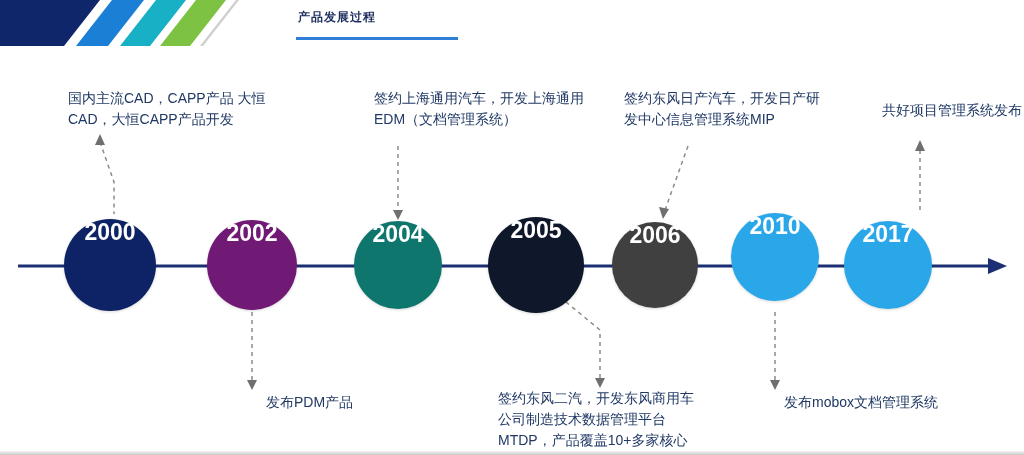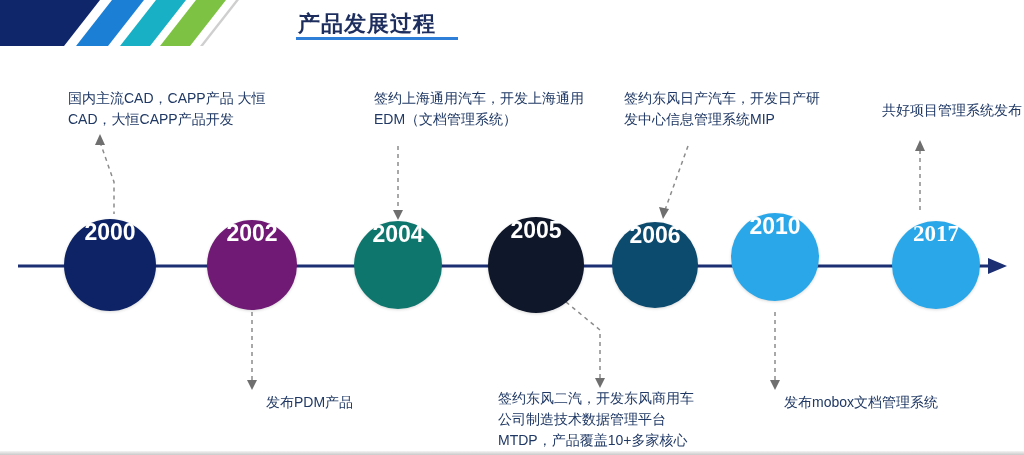--- a/index.html
+++ b/index.html
@@ -2,21 +2,21 @@
 <html><head>
 <meta charset="utf-8">
 <style>
   html,body{margin:0;padding:0;background:#ffffff;}
   .stage{
     position:relative;width:1024px;height:455px;background:#ffffff;
     font-family:"Liberation Sans","DejaVu Sans",sans-serif;overflow:hidden;
   }
   .hdr-decor{position:absolute;left:0;top:0;}
   .page-title{
-    position:absolute;left:298px;top:9px;font-size:22px;font-weight:bold;
+    position:absolute;left:298px;top:9px;font-size:12px;font-weight:bold;
     color:#1c2d5e;letter-spacing:1px;text-align:right;
   }
   .title-underline{position:absolute;left:296px;top:37px;width:162px;height:3px;}
   .overlay{position:absolute;left:0;top:0;width:1024px;height:455px;}
   .dash{stroke:#8c8c8c;stroke-width:1.5;fill:none;stroke-dasharray:4 4;}
   .arrowhead{fill:#6f6f6f;}
   .circle{
     position:absolute;border-radius:50%;display:flex;align-items:flex-start;
     justify-content:center;color:#ffffff;font-weight:bold;font-size:23px;
     box-shadow:0 1px 3px rgba(0,0,0,0.15);
@@ -78,27 +78,27 @@
   </div>
   <div class="circle" style="left: 207px; top: 220px; width: 90px; height: 90px; background-color: #701a75;">
     <span>2002</span>
   </div>
   <div class="circle" style="left: 354px; top: 221px; width: 88px; height: 88px; background-color: #0f766e;">
     <span>2004</span>
   </div>
   <div class="circle" style="left: 488px; top: 217px; width: 96px; height: 96px; background-color: #0f172a;">
     <span>2005</span>
   </div>
-  <div class="circle" style="left: 612px; top: 222px; width: 86px; height: 86px; background-color: #0c4a6e;">
+  <div class="circle" style="left: 612px; top: 222px; width: 86px; height: 86px; background-color: #404040;">
     <span>2006</span>
   </div>
   <div class="circle" style="left: 731px; top: 213px; width: 88px; height: 88px; background-color: rgb(42, 167, 232);">
     <span>2010</span>
   </div>
-  <div class="circle" style="left: 892px; top: 221px; width: 88px; height: 88px; background-color: rgb(42, 167, 232); font-family: Liberation Serif, serif;">
+  <div class="circle" style="left: 844px; top: 221px; width: 88px; height: 88px; background-color: rgb(42, 167, 232);">
     <span>2017</span>
   </div>
 
   <div class="note" style="left:266px;top:392px;width:130px">发布PDM产品</div>
   <div class="note" style="left:68px;top:88px;width:228px">国内主流CAD，CAPP产品 大恒CAD，大恒CAPP产品开发</div>
   <div class="note" style="left:374px;top:88px;width:214px">签约上海通用汽车，开发上海通用EDM（文档管理系统）</div>
   <div class="note" style="left:498px;top:388px;width:202px">签约东风二汽，开发东风商用车公司制造技术数据管理平台MTDP，产品覆盖10+多家核心工厂</div>
   <div class="note" style="left:784px;top:392px;width:180px">发布mobox文档管理系统</div>
   <div class="note" style="left:624px;top:88px;width:200px">签约东风日产汽车，开发日产研发中心信息管理系统MIP</div>
   <div class="note" style="left:882px;top:100px;width:150px">共好项目管理系统发布</div>

